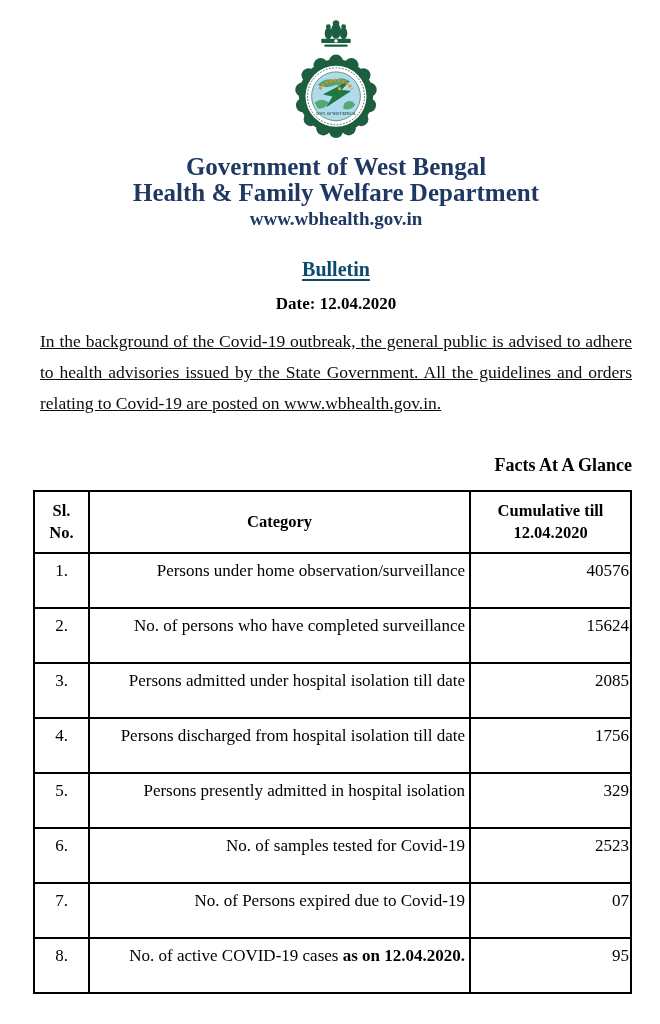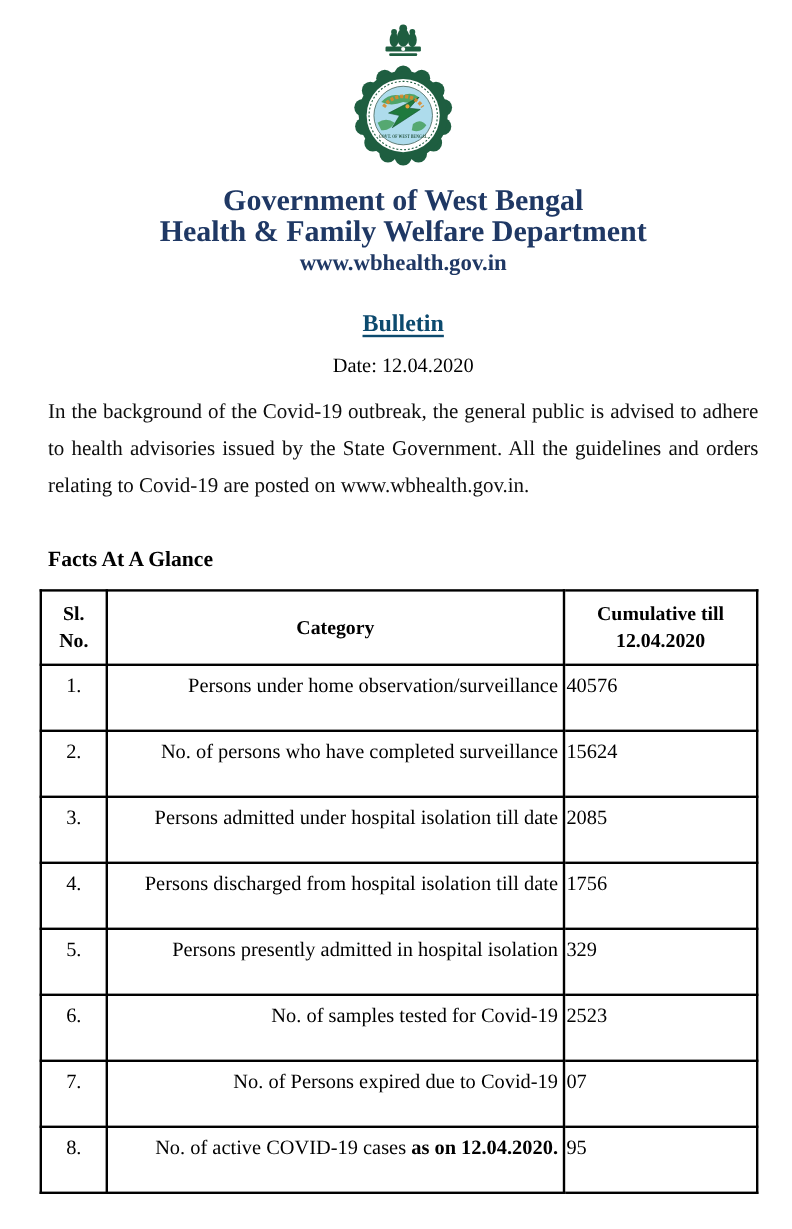--- a/index.html
+++ b/index.html
@@ -46,32 +46,33 @@
     color: #0c4a6e;
   }
   .bulletin-title span {
     text-decoration: underline;
     text-underline-offset: 3px;
   }
   .date-line {
     text-align: center;
     margin-top: 13px;
     font-size: 17px;
-    font-weight: normal;
+    font-weight: bold;
     color: #000000;
   }
   .intro {
     margin-top: 12px;
     font-size: 17.5px;
     line-height: 31px;
     text-align: justify;
     color: #0d0d0d;
+    text-decoration: underline;
   }
   .facts-heading {
-    text-align: left;
+    text-align: right;
     margin-top: 36px;
     font-size: 18px;
     font-weight: bold;
   }
   table.facts {
     margin-top: 14px;
     margin-left: -7px;
     width: 597px;
     border-collapse: collapse;
     table-layout: fixed;
@@ -92,21 +93,21 @@
     padding: 2px 10px;
     line-height: 22px;
   }
   table.facts tbody td {
     height: 45px;
     vertical-align: top;
     padding-top: 7px;
   }
   td.sl  { text-align: center; }
   td.cat { text-align: right; padding-left: 5px; padding-right: 4px; }
-  td.val { text-align: left; }
+  td.val { text-align: right; }
   td.cat .bold-suffix { font-weight: bold; }
 </style>
 </head>
 <body>
 
 <div class="page">
 
   <div class="emblem-wrap">
     <svg width="92" height="122" viewBox="0 0 90 120" aria-hidden="true">
 

